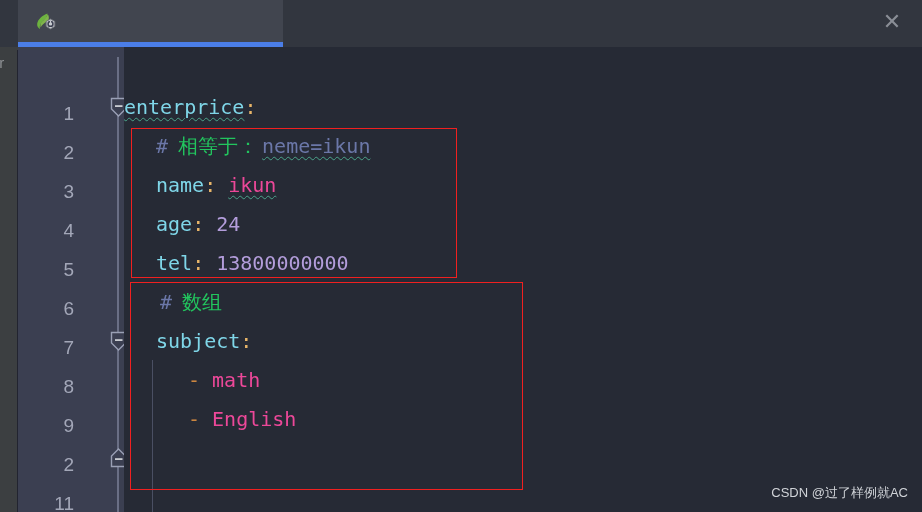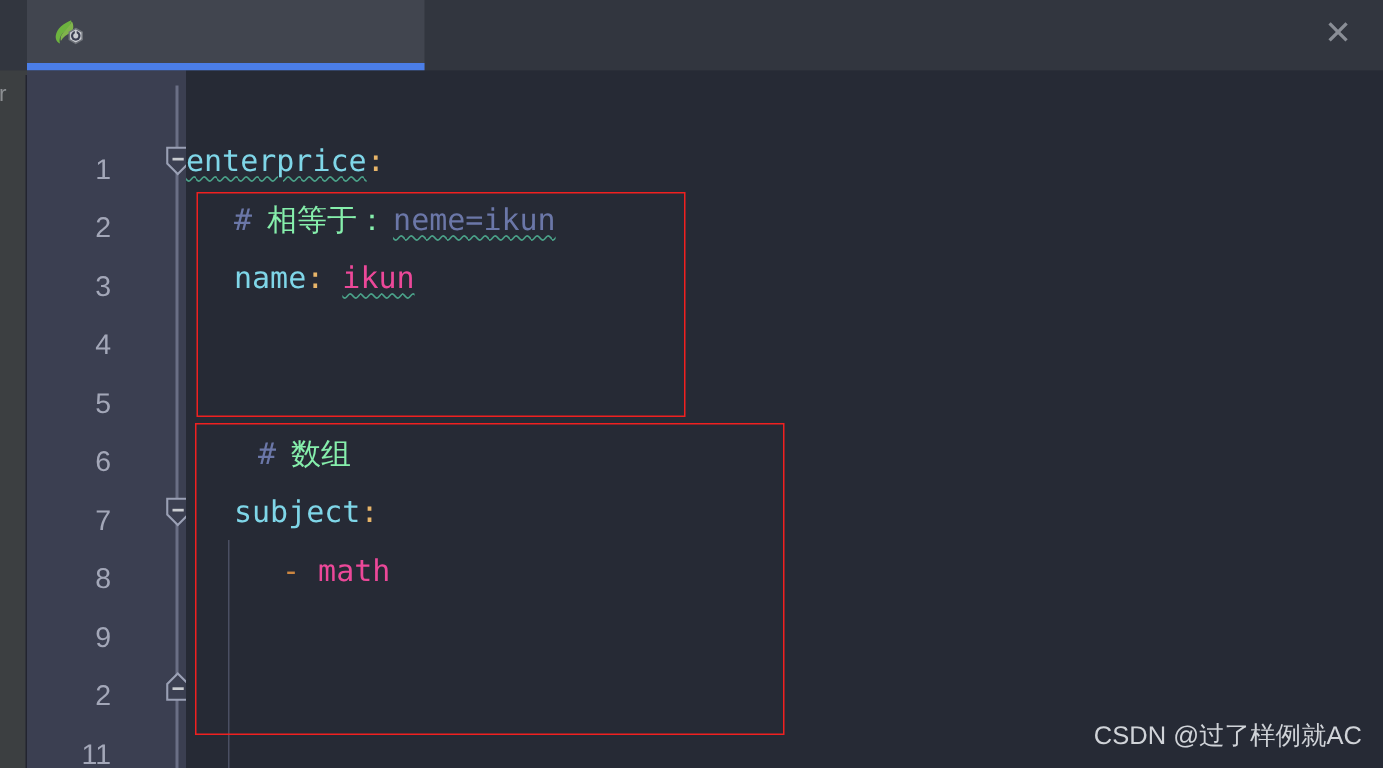--- a/index.html
+++ b/index.html
@@ -162,21 +162,21 @@
     line-height: 24px;
     white-space: pre;
     letter-spacing: 0px;
   }
   .tok-key       { color: #7fd6e8; }
   .tok-colon     { color: #e8b569; }
   .tok-value     { color: #ec4899; }
   .tok-num       { color: #b39ddb; }
   .tok-comment   { color: #6b77a8; }
   .tok-dash      { color: #cc8640; }
-  .tok-cjk       { color: #86efac; font-family: "DejaVu Sans", sans-serif; }
+  .tok-cjk       { color: #22c55e; font-family: "DejaVu Sans", sans-serif; }
 
   
   .wavy-green {
     text-decoration: underline;
     text-decoration-style: wavy;
     text-decoration-color: #4aa38a;
     text-decoration-thickness: 1px;
     text-underline-offset: 3px;
   }
   .wavy-orange {
@@ -199,21 +199,21 @@
     box-sizing: border-box;
     pointer-events: none;
   }
 
   
   .watermark {
     position: absolute;
     right: 14px;
     bottom: 10px;
     font-family: "Liberation Sans", sans-serif;
-    font-size: 17px;
+    font-size: 13px;
     color: #d0d3d8;
     white-space: nowrap;
   }
 </style>
 </head>
 <body>
 
 <div id="app">
 
   <div class="tool-strip">
@@ -278,30 +278,33 @@
   </div>
 
   <div class="editor">
 
     <div class="code-line" style="top:48px"><span class="tok-key wavy-green">enterprice</span><span class="tok-colon">:</span></div>
 
     <div class="code-line" style="top:87px; left:32px"><span class="tok-comment">#</span><span class="tok-cjk" style="padding-left:10px">相等于：</span><span class="tok-comment wavy-green" style="padding-left:4px">neme=ikun</span></div>
 
     <div class="code-line" style="top:126px; left:32px"><span class="tok-key wavy-orange">name</span><span class="tok-colon">:</span><span class="tok-value wavy-green" style="padding-left:12px">ikun</span></div>
 
-
-
-    <div class="code-line" style="top:243px; left:48px"><span class="tok-comment">#</span><span class="tok-cjk" style="padding-left:10px">数组</span></div>
+    <div class="code-line" style="top:165px; left:32px"><span class="tok-key wavy-orange">age</span><span class="tok-colon">:</span><span class="tok-num" style="padding-left:12px">24</span></div>
+
+    <div class="code-line" style="top:204px; left:32px"><span class="tok-key wavy-orange">tel</span><span class="tok-colon">:</span><span class="tok-num" style="padding-left:12px">13800000000</span></div>
+
+    <div class="code-line" style="top:243px; left:36px"><span class="tok-comment">#</span><span class="tok-cjk" style="padding-left:10px">数组</span></div>
 
     <div class="code-line" style="top:282px; left:32px"><span class="tok-key wavy-orange">subject</span><span class="tok-colon">:</span></div>
 
     <div class="indent-guide" style="left:28px; top:313px; height:177px"></div>
 
     <div class="code-line" style="top:321px; left:64px"><span class="tok-dash">-</span><span class="tok-value" style="padding-left:12px">math</span></div>
 
+    <div class="code-line" style="top:360px; left:64px"><span class="tok-dash">-</span><span class="tok-value" style="padding-left:12px">English</span></div>
 
 
   </div>
 
   <div class="annot-box" style="left:131px; top:128px; width:326px; height:150px"></div>
   <div class="annot-box" style="left:130px; top:282px; width:393px; height:208px"></div>
 
   <div class="watermark">CSDN @过了样例就AC</div>
 
 </div>

